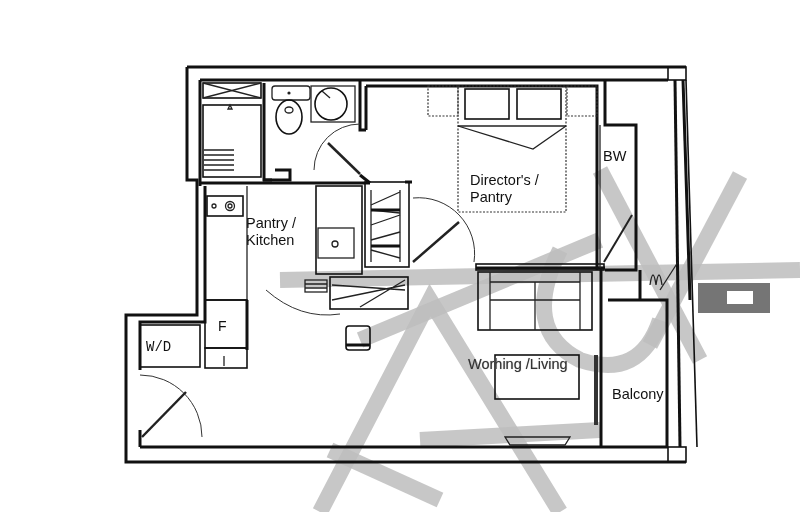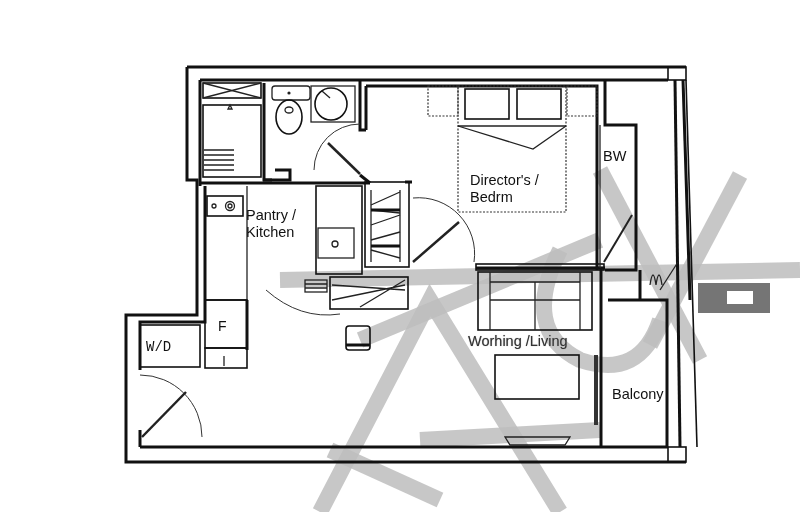--- a/index.html
+++ b/index.html
@@ -7,21 +7,21 @@
     #plan { position: absolute; left: 0; top: 0; width: 800px; height: 512px; }
     .wall { fill: none; stroke: #111; stroke-width: 3; }
     .wall-thin { fill: none; stroke: #111; stroke-width: 1.6; }
     .fx { fill: none; stroke: #222; stroke-width: 1.3; }
     .fx-dash { fill: none; stroke: #333; stroke-width: 1.2; stroke-dasharray: 2 1.5; }
     .door-arc { fill: none; stroke: #333; stroke-width: 1; }
     .door-leaf { stroke: #222; stroke-width: 2.5; }
     .wm { fill: none; stroke: #bdbdbd; stroke-width: 16; stroke-linecap: butt; opacity: 0.85; }
     .label { position: absolute; color: #111; font-size: 14.5px; line-height: 17px; white-space: nowrap; }
     .label.small { font-size: 14px; }
-    .label.faded { color: #333; text-shadow: 0 0 1px #999; }
+    .label.faded { color: #333; text-shadow: 0 0 1px #999; margin-top: 23px; }
   </style>
 </head>
 <body>
 
 <svg id="plan" viewBox="0 0 800 512" xmlns="http://www.w3.org/2000/svg">
 
   <g>
     <path class="wm" d="M320 512 L430 300 L560 512"></path>
     <path class="wm" d="M360 340 L600 240"></path>
     <path class="wm" d="M600 170 L700 360"></path>
@@ -156,23 +156,23 @@
 
   <g>
     <path class="door-arc" d="M140 375 A 62 62 0 0 1 202 437"></path>
     <line class="door-leaf" x1="142" y1="437" x2="186" y2="392"></line>
     <rect class="wall-thin" x="140" y="325" width="60" height="42"></rect>
   </g>
 </svg>
 
 <div class="label" style="left:470px; top:172px; width:90px;">
   <div>Director's /</div>
-  <div>Bedrm</div>
+  <div>Pantry</div>
 </div>
 <div class="label" style="left:603px; top:148px; width:30px;">BW</div>
-<div class="label" style="left:246px; top:207px; width:68px;">
+<div class="label" style="left:246px; top:215px; width:68px;">
   <div>Pantry /</div>
   <div>Kitchen</div>
 </div>
 <div class="label faded" style="left:468px; top:333px; width:124px;">Worhing /Living</div>
 <div class="label" style="left:612px; top:378px; width:60px;margin-top:8px;">Balcony</div>
 <div class="label small" style="left:146px; top:339px; width:46px;font-family:Liberation Mono, monospace;">W/D</div>
 <div class="label small" style="left:218px; top:318px; width:16px;">F</div>
 
 </body></html>

